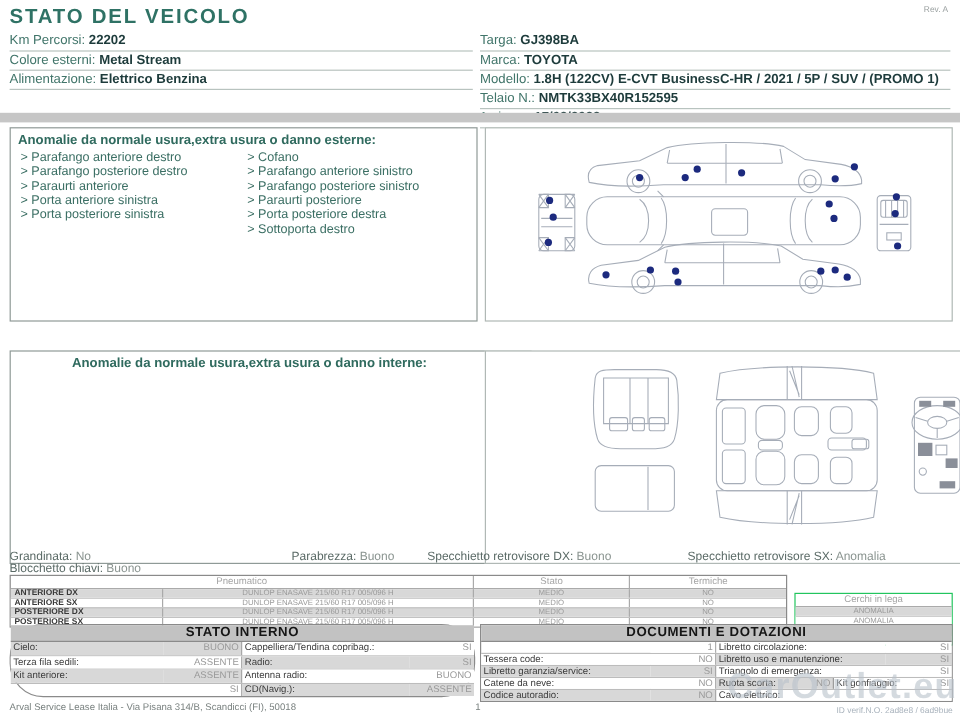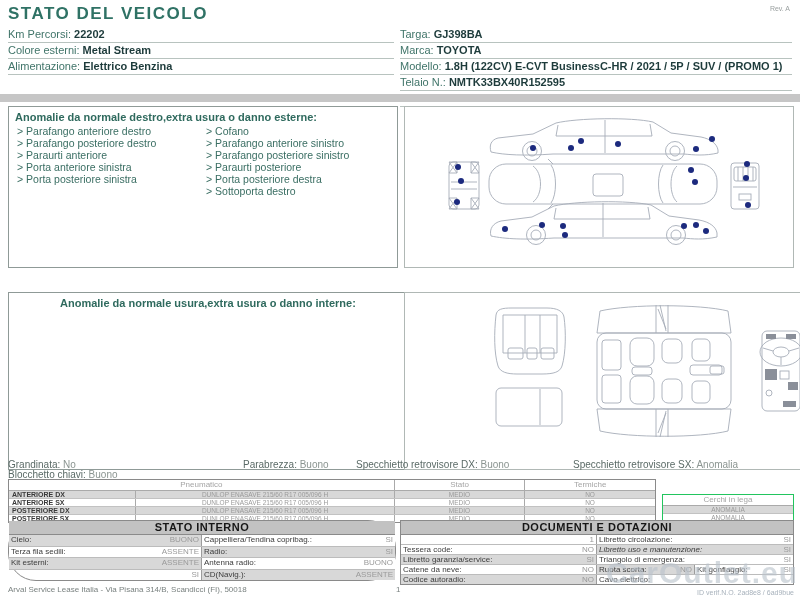--- a/index.html
+++ b/index.html
@@ -117,21 +117,21 @@
   </div>
   <div class="field-row">
     <span class="field-label">1a imm.:</span>
     <span class="field-value">17/02/2022</span>
   </div>
 </div>
 
 <div class="abs grayband"></div>
 
 <div class="abs sec-box-l sec1">
-  <div class="sec-head">Anomalie da normale destro,extra usura o danno esterne:</div>
+  <div class="sec-head">Anomalie da normale usura,extra usura o danno esterne:</div>
   <div class="anom-cols">
     <div class="anom-col">
         <div class="anom-item">Parafango anteriore destro</div>
         <div class="anom-item">Parafango posteriore destro</div>
         <div class="anom-item">Paraurti anteriore</div>
         <div class="anom-item">Porta anteriore sinistra</div>
         <div class="anom-item">Porta posteriore sinistra</div>
       </div>
     <div class="anom-col">
         <div class="anom-item">Cofano</div>
@@ -350,21 +350,21 @@
     <div class="cell lab w" style="width:36%;">Cappelliera/Tendina copribag.:</div>
     <div class="cell val w" style="width:14%;">SI</div>
   </div>
   <div class="b-row">
     <div class="cell lab w" style="width:33%;">Terza fila sedili:</div>
     <div class="cell val w hr" style="width:17%;">ASSENTE</div>
     <div class="cell lab g" style="width:36%;">Radio:</div>
     <div class="cell val g" style="width:14%;">SI</div>
   </div>
   <div class="b-row">
-    <div class="cell lab g" style="width:33%;">Kit esterni:</div>
+    <div class="cell lab g" style="width:33%;">Kit anteriore:</div>
     <div class="cell val g hr" style="width:17%;">ASSENTE</div>
     <div class="cell lab w" style="width:36%;">Antenna radio:</div>
     <div class="cell val w" style="width:14%;">BUONO</div>
   </div>
   <div class="b-row">
     <div class="cell lab w" style="width:33%;margin-top:36px;">Navigatore:</div>
     <div class="cell val w hr" style="width:17%;">SI</div>
     <div class="cell lab g" style="width:36%;">CD(Navig.):</div>
     <div class="cell val g" style="width:14%;">ASSENTE</div>
   </div>
@@ -374,21 +374,21 @@
   <div class="b-head">DOCUMENTI E DOTAZIONI</div>
   <div class="b-row">
     <div class="cell lab w" style="width:36%;margin-top:20px;">Totale chiavi:</div>
     <div class="cell val w hr" style="width:14%;">1</div>
     <div class="cell lab w" style="width:36%;">Libretto circolazione:</div>
     <div class="cell val w" style="width:14%;">SI</div>
   </div>
   <div class="b-row">
     <div class="cell lab w" style="width:36%;">Tessera code:</div>
     <div class="cell val w hr" style="width:14%;">NO</div>
-    <div class="cell lab g" style="width:36%;font-style:italic;">Libretto uso e manutenzione:</div>
+    <div class="cell lab g" style="width:36%;">Libretto uso e manutenzione:</div>
     <div class="cell val g" style="width:14%;">SI</div>
   </div>
   <div class="b-row">
     <div class="cell lab g" style="width:36%;">Libretto garanzia/service:</div>
     <div class="cell val g hr" style="width:14%;">SI</div>
     <div class="cell lab w" style="width:36%;">Triangolo di emergenza:</div>
     <div class="cell val w" style="width:14%;">SI</div>
   </div>
   <div class="b-row">
     <div class="cell lab w" style="width:36%;">Catene da neve:</div>

